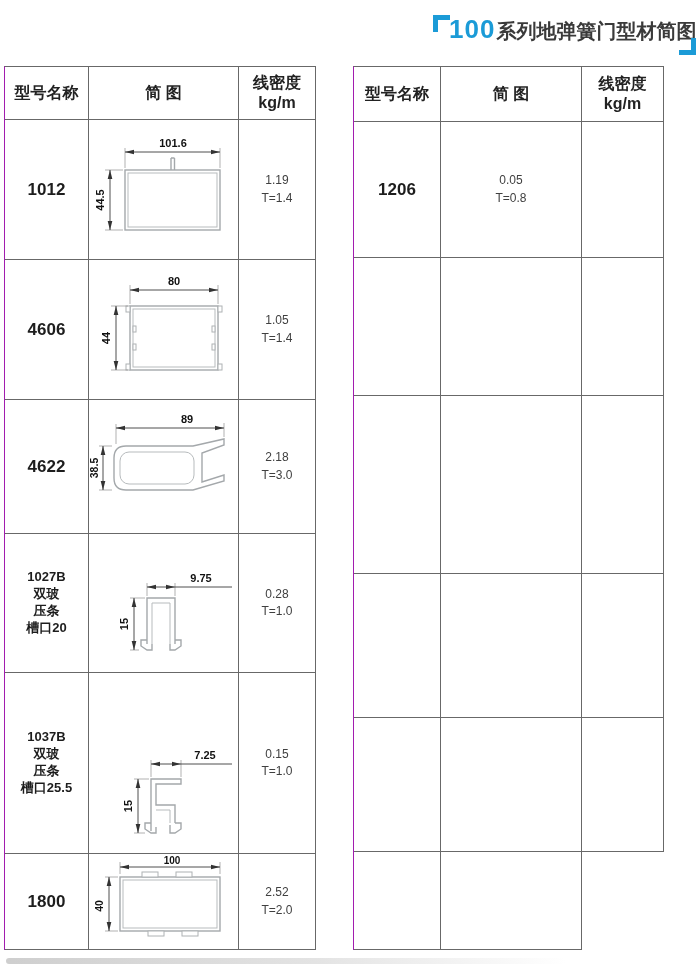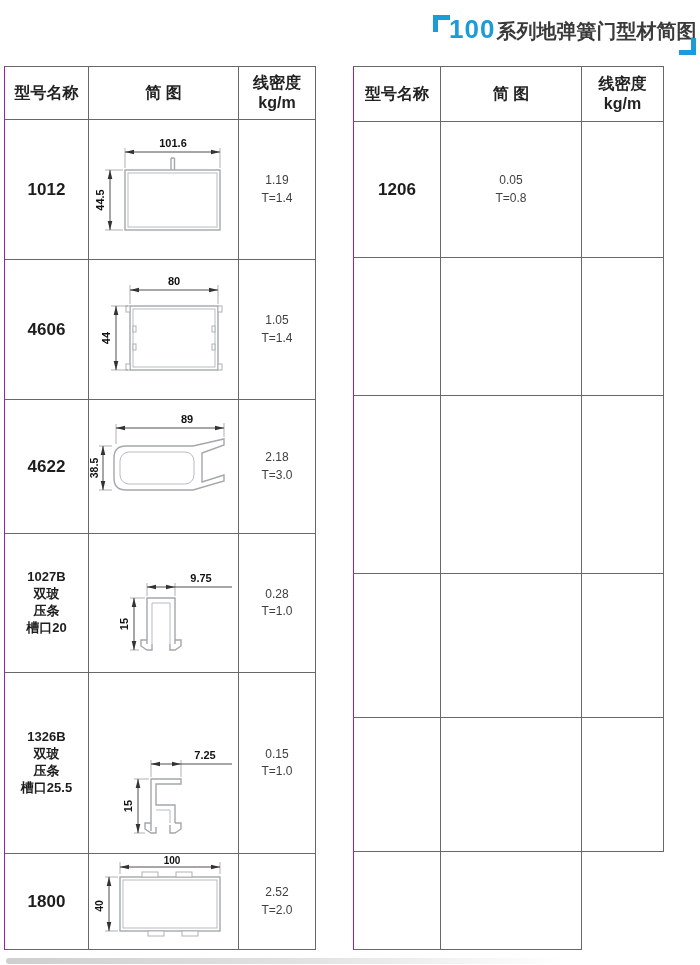--- a/index.html
+++ b/index.html
@@ -177,21 +177,21 @@
         <line class="dim" x1="45" y1="64" x2="45" y2="116" marker-start="url(#arr)" marker-end="url(#arr)"></line>
         <text transform="translate(39,90) rotate(-90)" text-anchor="middle" font-size="11">15</text>
       </svg>
     </div>
     <div class="cell density">
       <span>0.28</span>
       <span>T=1.0</span>
     </div>
 
     <div class="cell model multi">
-      <span>1326B</span>
+      <span>1037B</span>
       <span>双玻</span>
       <span>压条</span>
       <span>槽口25.5</span>
     </div>
     <div class="cell">
       <svg class="diagram" width="149" height="180" viewBox="0 0 149 180">
         <line class="ext" x1="62" y1="104" x2="62" y2="87"></line>
         <line class="ext" x1="92" y1="104" x2="92" y2="87"></line>
         <line class="dim" x1="62" y1="91" x2="92" y2="91" marker-start="url(#arr)" marker-end="url(#arr)"></line>
         <line class="dim" x1="92" y1="91" x2="143" y2="91"></line>

